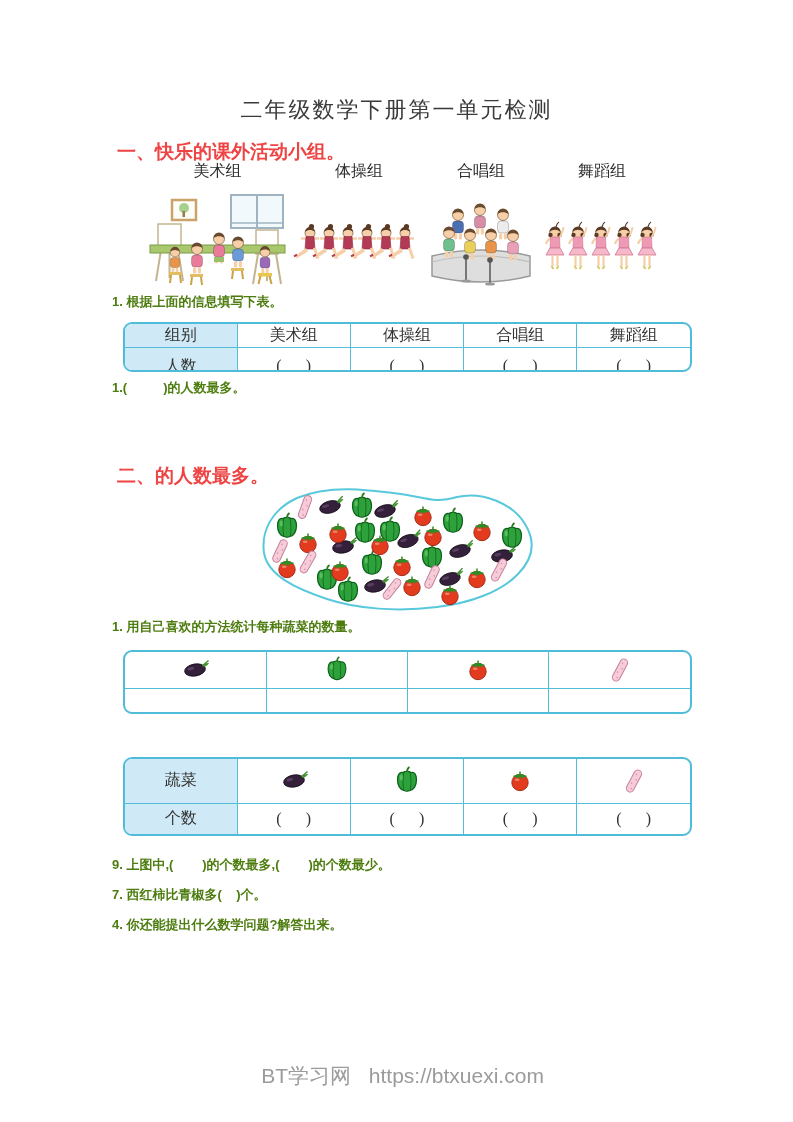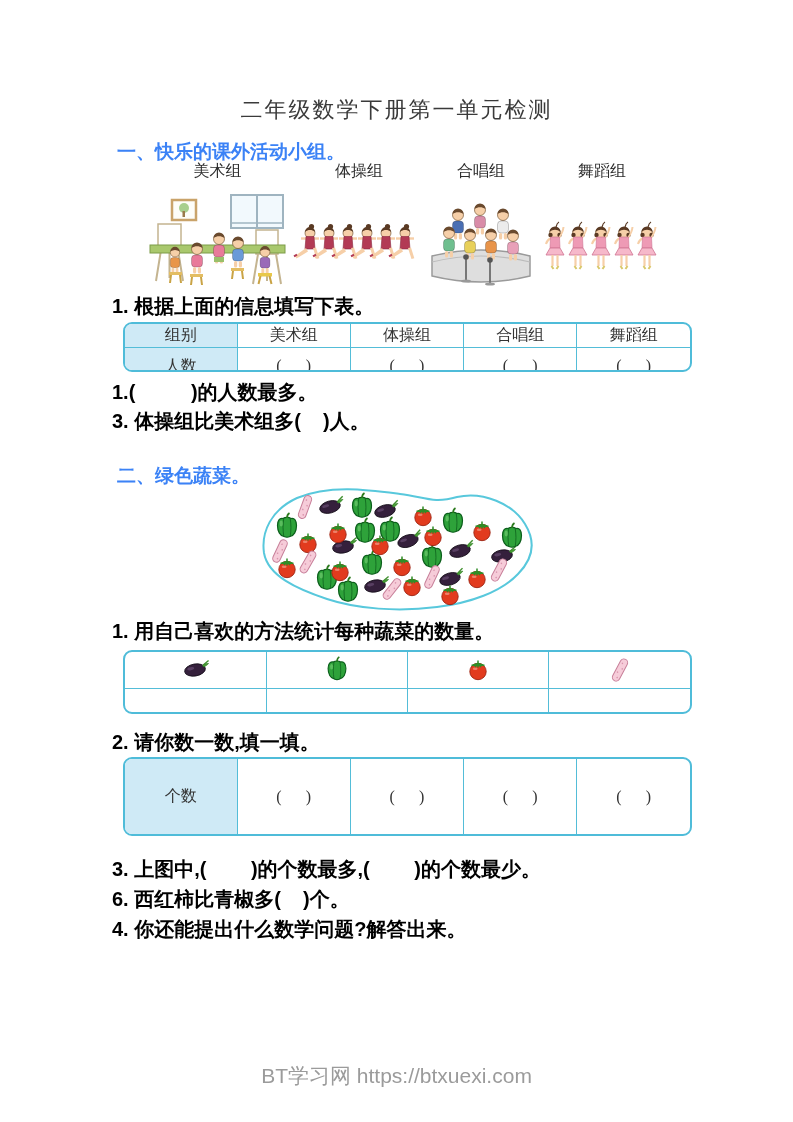--- a/index.html
+++ b/index.html
@@ -1,35 +1,35 @@
 <!DOCTYPE html>
 <html><head>
 <meta charset="utf-8">
 <style>
   html,body{margin:0;padding:0;background:#fff;}
   #page{position:relative;width:793px;height:1122px;background:#fff;margin:0 auto;
         font-family:"Liberation Sans",sans-serif;color:#1a1a1a;overflow:hidden;}
   .title{position:absolute;top:95px;left:0;width:100%;text-align:center;
          font-family:Liberation Mono, monospace;font-size:22px;color:#3a3a3a;letter-spacing:2px;}
-  .sec-head{position:absolute;left:117px;font-size:19px;font-weight:700;white-space:pre;color:#3b82f6;}
-  .q{position:absolute;left:112px;font-size:20px;font-weight:700;white-space:pre;color:#000000;}
+  .sec-head{position:absolute;left:117px;font-size:19px;font-weight:700;white-space:pre;color:#ef4444;}
+  .q{position:absolute;left:112px;font-size:13px;font-weight:700;white-space:pre;color:#4d7c0f;}
   .grp-label{position:absolute;top:161px;text-align:center;font-family:"Liberation Serif",serif;
              font-size:16px;color:#2e2e2e;}
   .illus{position:absolute;}
   .tbl-wrap{position:absolute;border:2px solid #4fbcd9;border-radius:9px;overflow:hidden;background:#fff;}
   table{border-collapse:collapse;width:100%;height:100%;table-layout:fixed;}
   td{border:1px solid #53bdd8;text-align:center;vertical-align:middle;padding:0;
      font-family:"Liberation Serif",serif;font-size:16px;color:#333;white-space:pre;margin-top:20px;}
   tr:first-child td{border-top:none;} tr:last-child td{border-bottom:none;}
   td:first-child{border-left:none;} td:last-child{border-right:none;}
   td.lab{background:#cfeaf6;}
   .cell-veg{display:inline-block;vertical-align:middle;}
   .footer{position:absolute;top:1062px;left:0;width:100%;text-align:center;
           font-size:21px;color:#9b9b9b;}
-  .footer span{white-space:pre;}
+  .footer span{white-space:pre;margin-left:12px;}
 </style>
 </head>
 <body>
 
 <svg width="0" height="0" style="position:absolute" aria-hidden="true">
   <defs>
     <g id="veg-eggplant">
       <g transform="rotate(-10)">
         <ellipse cx="0" cy="0" rx="10.5" ry="6" fill="#35203c" stroke="#120b16" stroke-width="0.8"></ellipse>
         <ellipse cx="-4" cy="-2" rx="3.5" ry="1.5" fill="#5c4266" opacity="0.9"></ellipse>
@@ -192,23 +192,22 @@
         <td>(      )</td>
         <td>(      )</td>
         <td>(      )</td>
         <td>(      )</td>
       </tr>
     </tbody>
       </table>
   </div>
 
   <div class="q" style="top:379px">1.(          )的人数最多。</div>
-  <div class="q" style="top:408px">3. 体操组比美术组多(    )人。</div>
-
-  <div class="sec-head" style="top:463px">二、绿色蔬菜。</div>
+
+  <div class="sec-head" style="top:463px">二、的人数最多。</div>
 
   <svg class="illus" style="left:255px;top:482px" width="285" height="133" viewBox="0 0 285 133">
     <path d="M42,16 C75,2 115,8 145,12 C170,15 178,22 202,15 C228,9 258,22 270,42
              C281,60 279,76 263,92 C246,110 215,121 182,125 C143,130 102,127 72,117
              C42,107 13,94 9,71 C6,50 16,28 42,16 Z" fill="#fff" stroke="#58c8dc" stroke-width="2"></path>
     <g id="blob-items">
         <use href="#veg-eggplant" transform="translate(75,25) rotate(-5)"></use>
         <use href="#veg-eggplant" transform="translate(130,29) rotate(-5)"></use>
         <use href="#veg-eggplant" transform="translate(88,65) rotate(0)"></use>
         <use href="#veg-eggplant" transform="translate(153,59) rotate(-8)"></use>
@@ -275,44 +274,58 @@
       <tr style="height:24px">
         <td></td>
         <td></td>
         <td></td>
         <td></td>
       </tr>
     </tbody>
       </table>
   </div>
 
-  <div class="q" style="top:729px">2. 请你数一数,填一填。</div>
 
   <div class="tbl-wrap" style="left:123px;top:757px;width:565px;height:75px">
     <table>
       <colgroup>
           <col style="width:112px">
           <col>
           <col>
           <col>
           <col>
         </colgroup>
       <tbody>
+          <tr style="height:44px">
+        <td class="lab">蔬菜</td>
+        <td><svg class="cell-veg" width="34" height="30" viewBox="-17 -15 34 30">
+                <use href="#veg-eggplant"></use>
+              </svg></td>
+        <td><svg class="cell-veg" width="30" height="32" viewBox="-15 -16 30 32">
+                <use href="#veg-pepper"></use>
+              </svg></td>
+        <td><svg class="cell-veg" width="26" height="28" viewBox="-13 -15 26 28">
+                <use href="#veg-tomato"></use>
+              </svg></td>
+        <td><svg class="cell-veg" width="28" height="30" viewBox="-14 -15 28 30">
+                <use transform="rotate(28)" href="#veg-yam"></use>
+              </svg></td>
+      </tr>
       <tr style="height:31px">
         <td class="lab">个数</td>
         <td>(      )</td>
         <td>(      )</td>
         <td>(      )</td>
         <td>(      )</td>
       </tr>
     </tbody>
       </table>
   </div>
 
-  <div class="q" style="top:856px">3. 上图中,(        )的个数最多,(        )的个数最少。</div>
-  <div class="q" style="top:886px">6. 西红柿比青椒多(    )个。</div>
+  <div class="q" style="top:856px">9. 上图中,(        )的个数最多,(        )的个数最少。</div>
+  <div class="q" style="top:886px">7. 西红柿比青椒多(    )个。</div>
   <div class="q" style="top:916px">4. 你还能提出什么数学问题?解答出来。</div>
 
   <div class="footer">
     <span>BT学习网 </span><span>https://btxuexi.com</span>
   </div>
 
 </div>
 
 </body></html>

